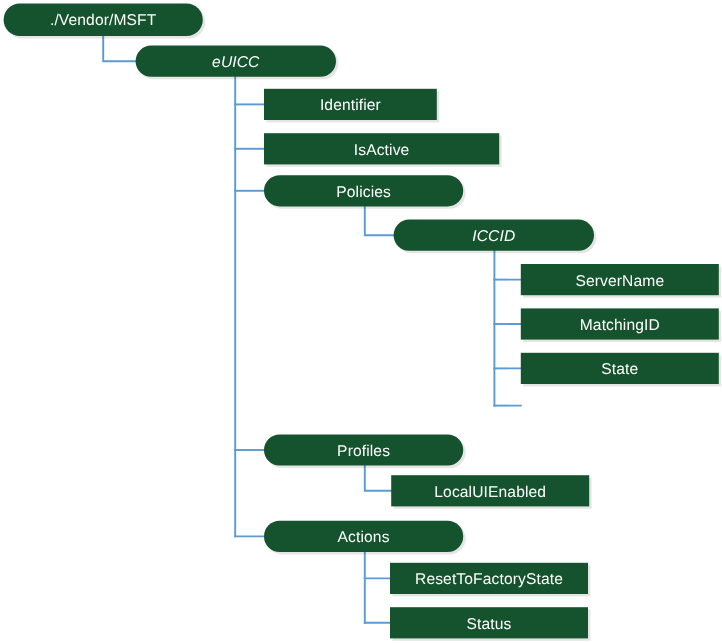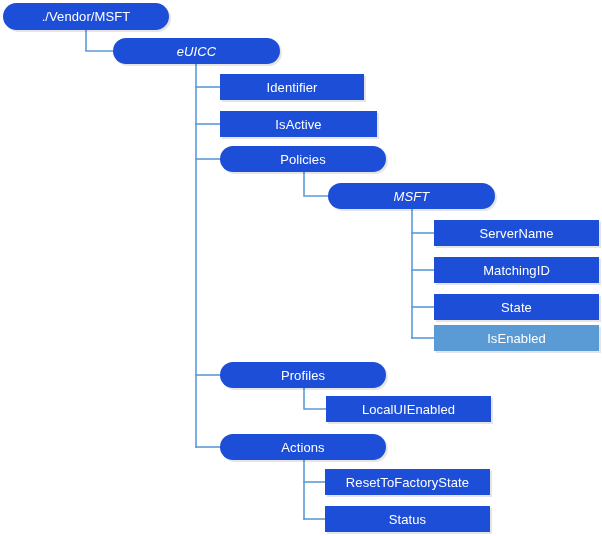--- a/index.html
+++ b/index.html
@@ -31,21 +31,21 @@
     box-sizing: border-box;
     display: flex;
     align-items: center;
     justify-content: center;
     color: #ffffff;
     font-size: 13px;
     line-height: 1;
     letter-spacing: 0.1px;
     white-space: nowrap;
     text-align: center;
-    background: #1d4ed8;
+    background: #14532d;
     box-shadow: 2px 2px 0 rgba(0,0,0,0.10);
     z-index: 2;
   }
   .node.leaf {
     border-radius: 0;
   }
   .node.parent {
     border-radius: 999px;
   }
   .node.highlight {
@@ -84,40 +84,37 @@
     </svg>
 <div class="node parent" style="left: 3px; top: 3px; width: 166px; height: 27px;">
       <span class="node-label">./Vendor/MSFT</span>
     </div>
     <div class="node parent italic" style="left: 113px; top: 38px; width: 167px; height: 26px;">
       <span class="node-label">eUICC</span>
     </div>
     <div class="node leaf" style="left: 220px; top: 74px; width: 144px; height: 26px;">
       <span class="node-label">Identifier</span>
     </div>
-    <div class="node leaf" style="left: 220px; top: 111px; width: 157px; height: 26px;">
+    <div class="node leaf" style="left: 220px; top: 111px; width: 196px; height: 26px;">
       <span class="node-label">IsActive</span>
     </div>
     <div class="node parent" style="left: 220px; top: 146px; width: 166px; height: 26px;">
       <span class="node-label">Policies</span>
     </div>
     <div class="node parent italic" style="left: 328px; top: 183px; width: 167px; height: 26px;">
-      <span class="node-label">MSFT</span>
+      <span class="node-label">ICCID</span>
     </div>
     <div class="node leaf" style="left: 434px; top: 220px; width: 165px; height: 26px;">
       <span class="node-label">ServerName</span>
     </div>
     <div class="node leaf" style="left: 434px; top: 257px; width: 165px; height: 26px;">
       <span class="node-label">MatchingID</span>
     </div>
     <div class="node leaf" style="left: 434px; top: 294px; width: 165px; height: 26px;">
       <span class="node-label">State</span>
-    </div>
-    <div class="node leaf highlight" style="left: 434px; top: 325px; width: 165px; height: 26px;">
-      <span class="node-label">IsEnabled</span>
     </div>
     <div class="node parent" style="left: 220px; top: 362px; width: 166px; height: 26px;">
       <span class="node-label">Profiles</span>
     </div>
     <div class="node leaf" style="left: 326px; top: 396px; width: 165px; height: 26px;">
       <span class="node-label">LocalUIEnabled</span>
     </div>
     <div class="node parent" style="left: 220px; top: 434px; width: 166px; height: 26px;">
       <span class="node-label">Actions</span>
     </div>

